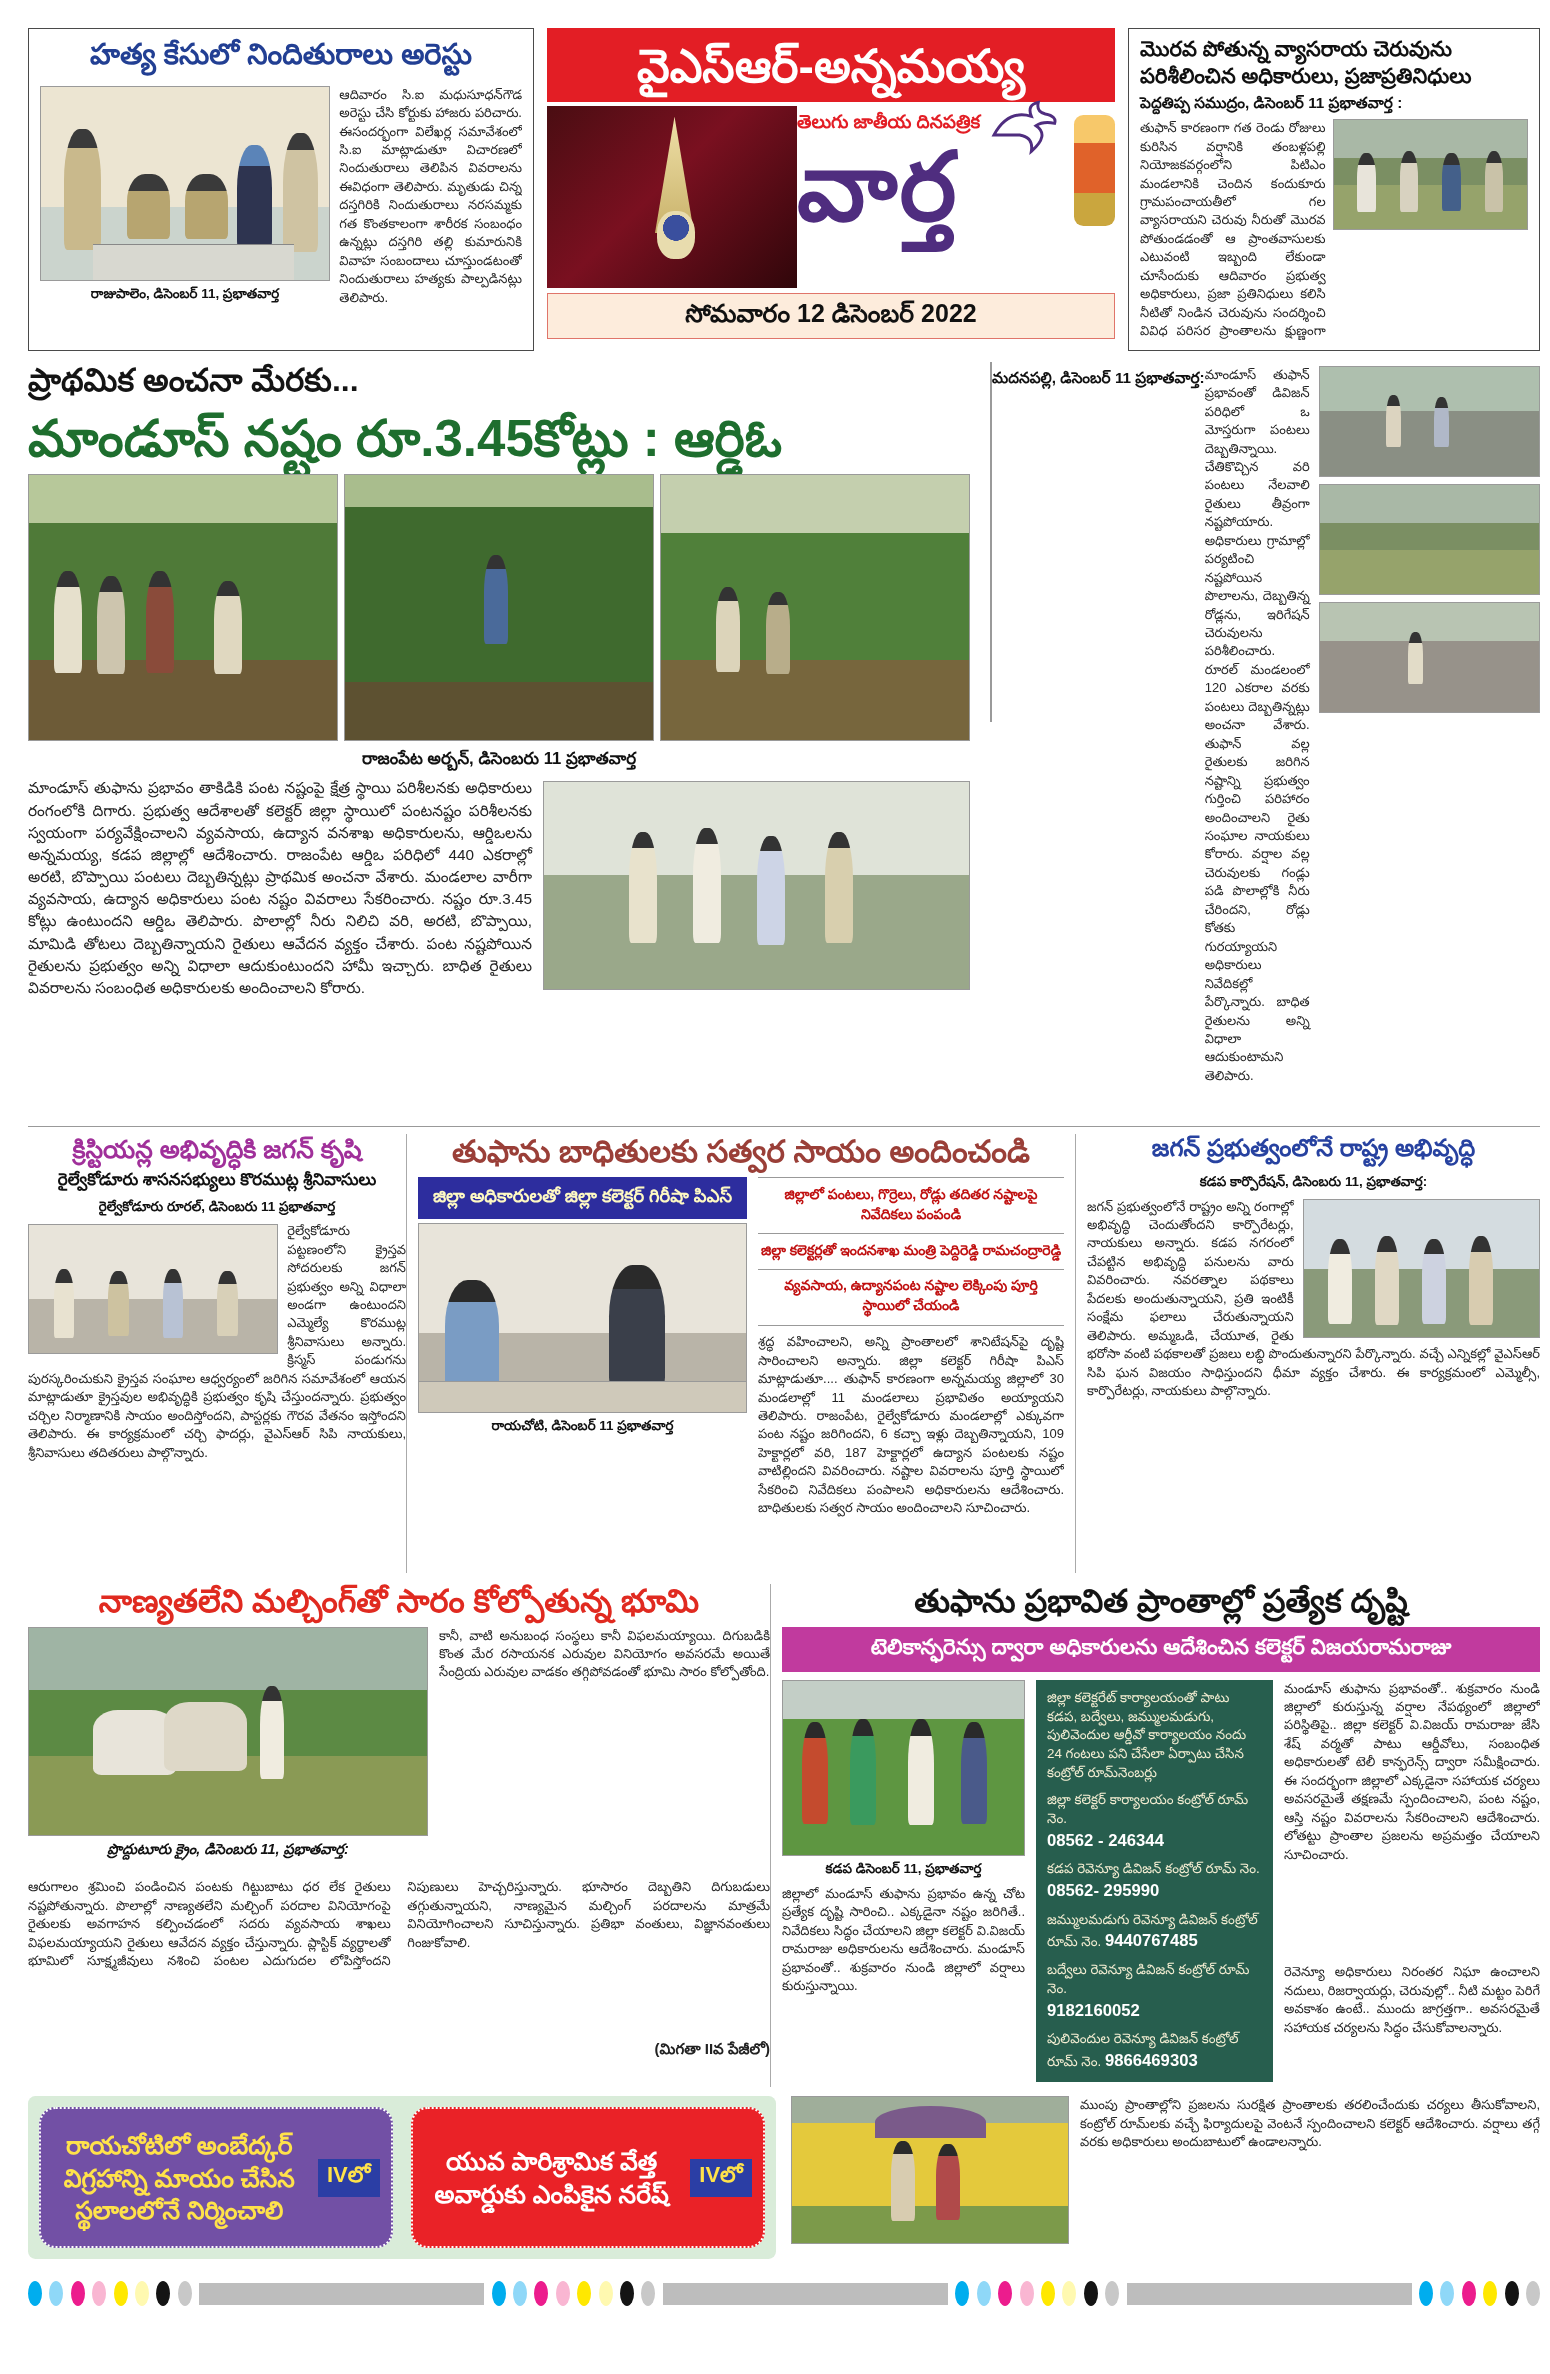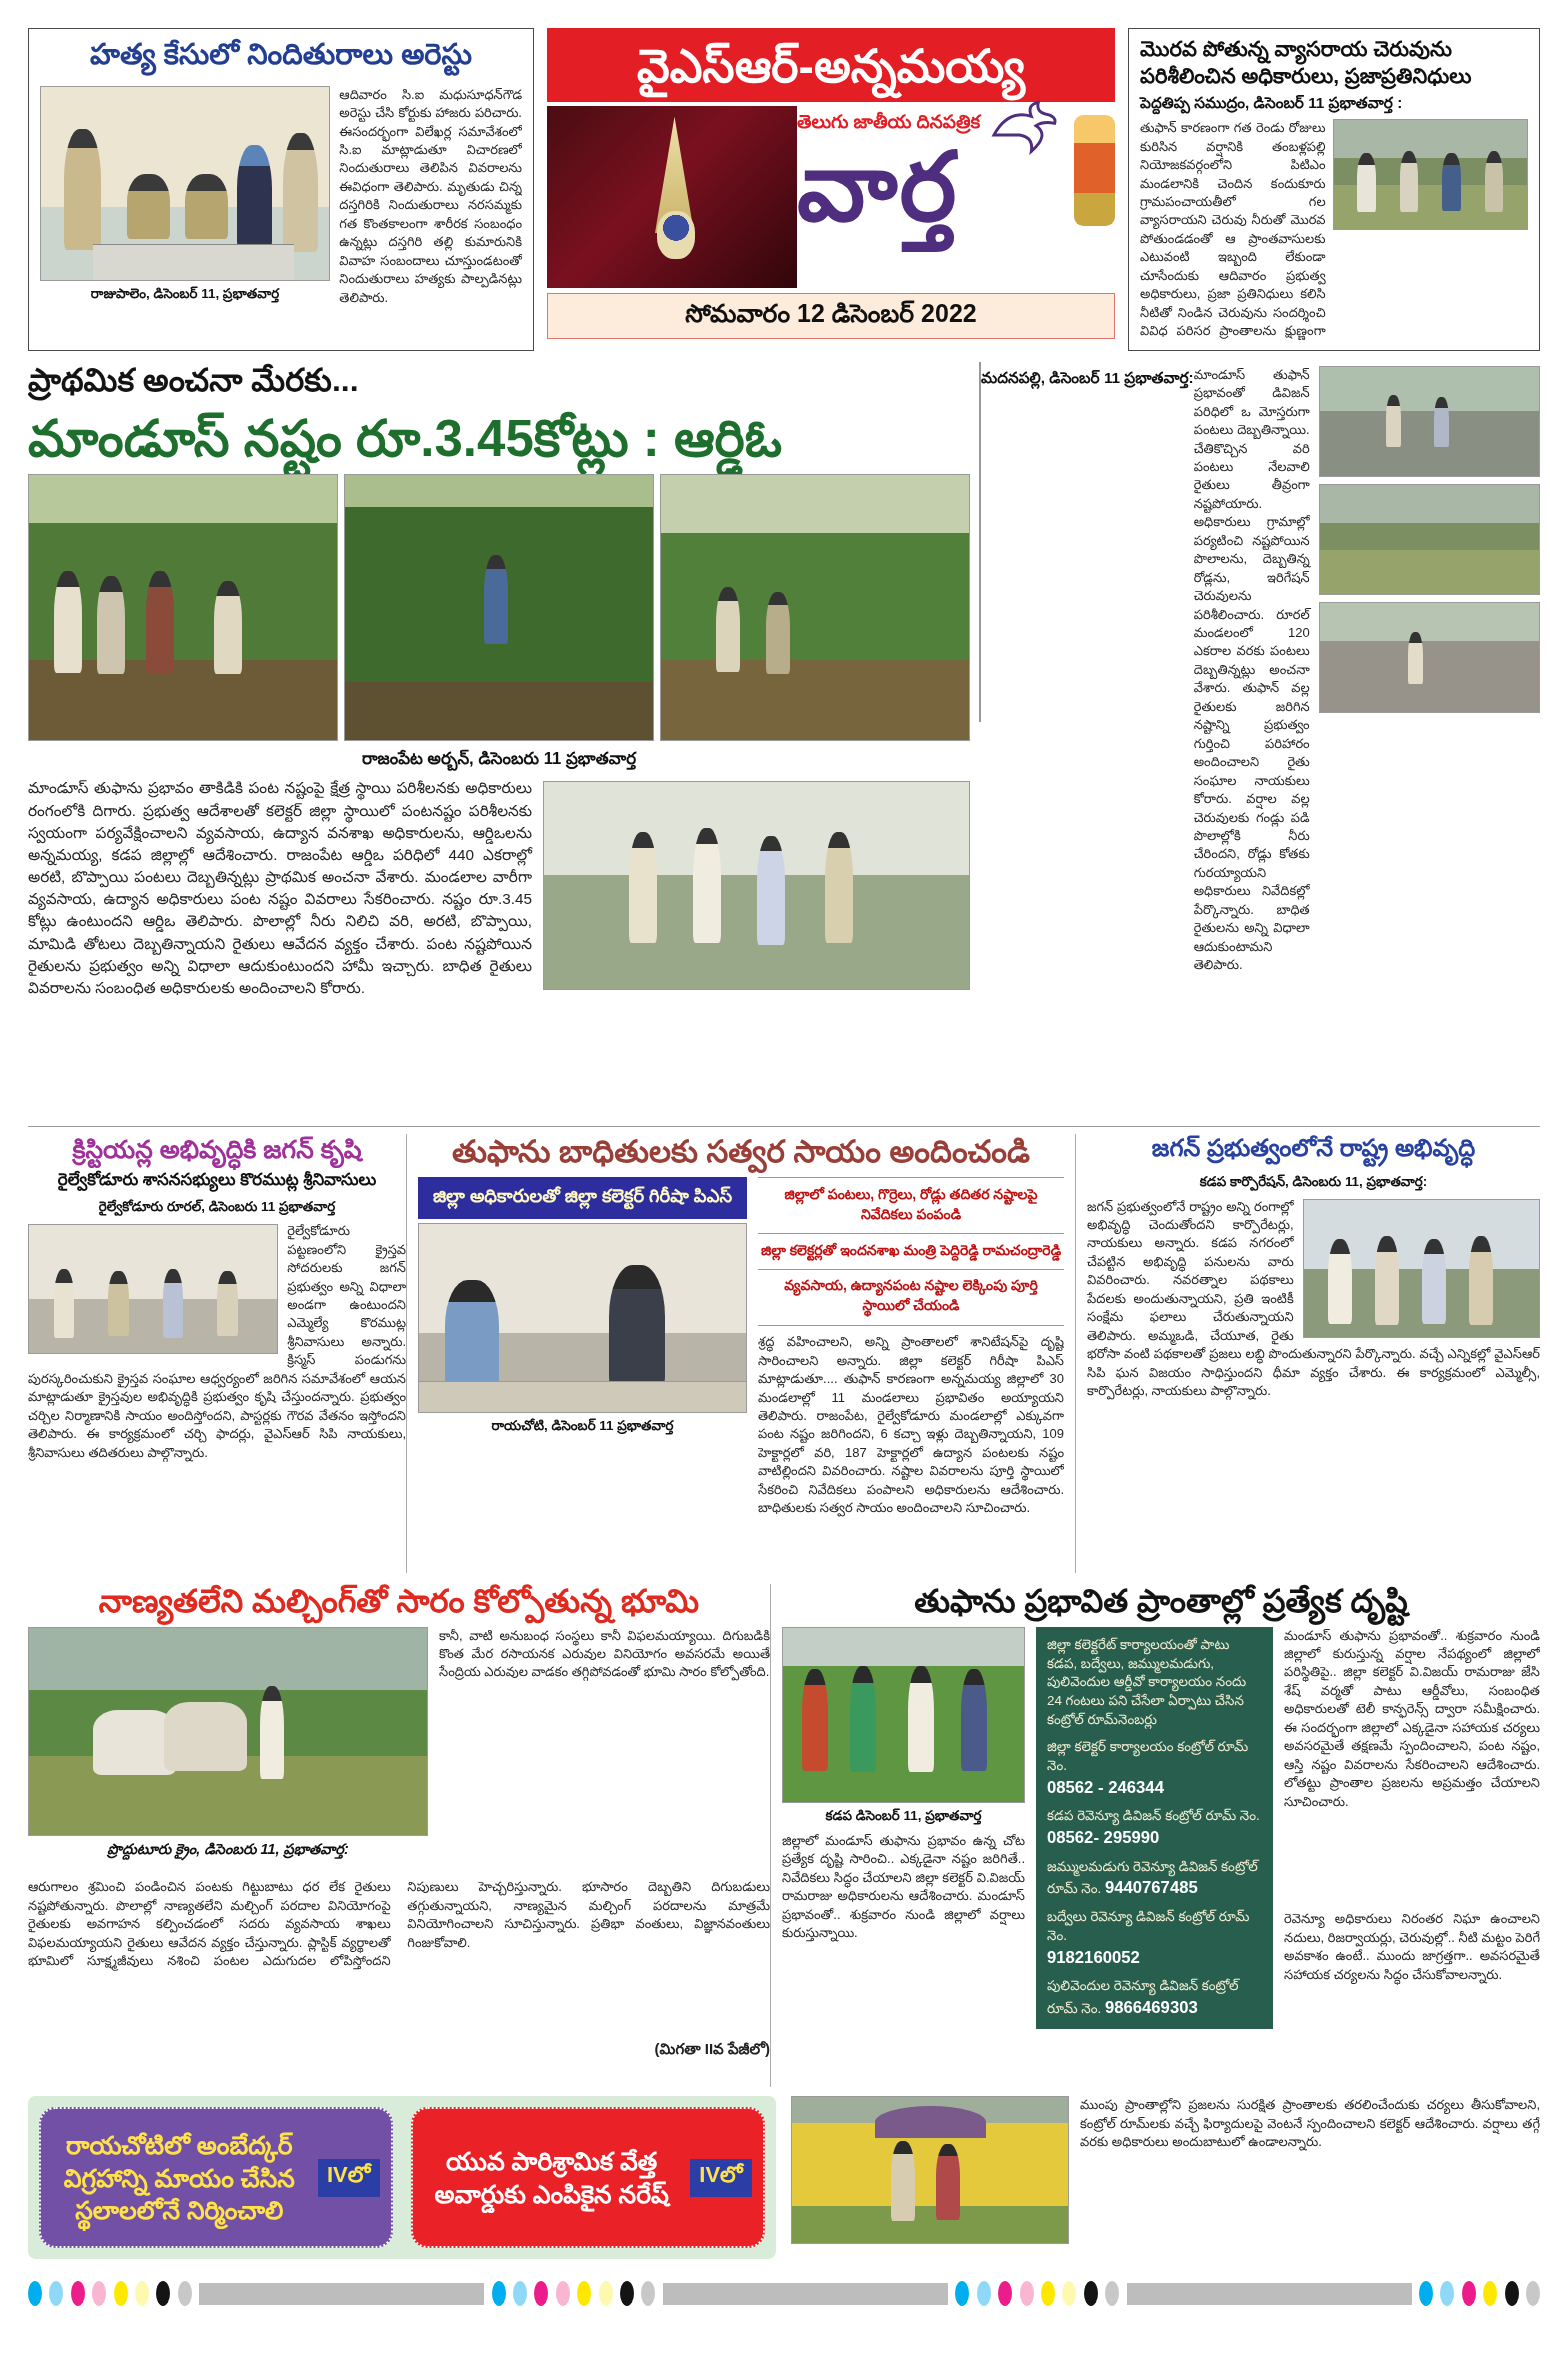--- a/index.html
+++ b/index.html
@@ -159,21 +159,21 @@
       <div class="photo ph-pond" style="float:right;width:195px;height:111px;margin:0 0 5.6px 7.4px;">
         <div class="per" style="left:12%;top:30%;width:18.6px;height:59px;background:linear-gradient(#333 0 20%,#e8e4da 20% 100%);"></div>
         <div class="per" style="left:34%;top:28%;width:18.6px;height:61px;background:linear-gradient(#333 0 20%,#d8d2c0 20% 100%);"></div>
         <div class="per" style="left:56%;top:30%;width:18.6px;height:58px;background:linear-gradient(#333 0 20%,#44608a 20% 100%);"></div>
         <div class="per" style="left:78%;top:28%;width:18.6px;height:61px;background:linear-gradient(#333 0 20%,#c9c2a8 20% 100%);"></div>
       </div>
       <div class="body-sm" style="height:224px;overflow:hidden;">తుఫాన్ కారణంగా గత రెండు రోజులు కురిసిన వర్షానికి తంబళ్లపల్లి నియోజకవర్గంలోని పిటిఎం మండలానికి చెందిన కందుకూరు గ్రామపంచాయతీలో గల వ్యాసరాయని చెరువు నీరుతో మొరవ పోతుండడంతో ఆ ప్రాంతవాసులకు ఎటువంటి ఇబ్బంది లేకుండా చూసేందుకు ఆదివారం ప్రభుత్వ అధికారులు, ప్రజా ప్రతినిధులు కలిసి నీటితో నిండిన చెరువును సందర్శించి వివిధ పరిసర ప్రాంతాలను క్షుణ్ణంగా పరిశీలించారు. గ్రామ ప్రజలతో వారు మాట్లాడుతూ చెరువు తోపాటు పలు వాగులు వంకలు నీటితో ఉధృతంగా ప్రవహిస్తున్నాయని ప్రజలు అప్రమత్తంగా ఉండాలని కోరారు. తమ పిల్లలు అలాంటి ప్రదేశాలకు వెళ్లకుండా తల్లితండ్రులు జాగ్రత్తలు వహించాలని సూచించారు. కార్యక్రమంలో ఎంపీపీ మహమ్మద్, జడ్పిటిసి ఉంగరాల శివన్న, ఎంపీడీవో గిరిధర్ రెడ్డి, ఎంపీటీసీ కేశవ వెలుగు, ఎపిఎం సాంబశివలు పాల్గొన్నారు.</div>
     </div>
   </div>
 
-  <div class="row main-band" style="gap:9px;">
+  <div class="row main-band" style="gap:20px;">
 
     <div class="main-left">
       <div class="kicker">ప్రాథమిక అంచనా మేరకు...</div>
       <div class="main-head">మాండూస్ నష్టం రూ.3.45కోట్లు : ఆర్డిఓ</div>
       <div class="trio">
         <div class="photo ph-banana">
           <div class="per" style="left:8%;top:36%;width:28px;height:102px;background:linear-gradient(#333 0 16%,#e6e0cc 16% 100%);"></div>
           <div class="per" style="left:22%;top:38%;width:28px;height:98px;background:linear-gradient(#333 0 16%,#cdc5ae 16% 100%);"></div>
           <div class="per" style="left:38%;top:36%;width:28px;height:102px;background:linear-gradient(#333 0 16%,#8a4b3a 16% 100%);"></div>
           <div class="per" style="left:60%;top:40%;width:28px;height:93px;background:linear-gradient(#333 0 16%,#e0d8c0 16% 100%);"></div>
@@ -294,20 +294,21 @@
           <div class="dateline" style="font-size:14.4px;">ప్రొద్దుటూరు క్రైం, డిసెంబరు 11, ప్రభాతవార్త:</div>
         </div>
         <div class="body-sm" style="flex:1;height:246px;overflow:hidden;">కానీ, వాటి అనుబంధ సంస్థలు కానీ విఫలమయ్యాయి. దిగుబడికి కొంత మేర రసాయనక ఎరువుల వినియోగం అవసరమే అయితే సేంద్రియ ఎరువుల వాడకం తగ్గిపోవడంతో భూమి సారం కోల్పోతోంది.</div>
       </div>
       <div class="body-sm" style="margin-top:5.6px;height:158px;overflow:hidden;column-count:2;column-gap:16.7px;">ఆరుగాలం శ్రమించి పండించిన పంటకు గిట్టుబాటు ధర లేక రైతులు నష్టపోతున్నారు. పొలాల్లో నాణ్యతలేని మల్చింగ్ పరదాల వినియోగంపై రైతులకు అవగాహన కల్పించడంలో సదరు వ్యవసాయ శాఖలు విఫలమయ్యాయని రైతులు ఆవేదన వ్యక్తం చేస్తున్నారు. ప్లాస్టిక్ వ్యర్థాలతో భూమిలో సూక్ష్మజీవులు నశించి పంటల ఎదుగుదల లోపిస్తోందని నిపుణులు హెచ్చరిస్తున్నారు. భూసారం దెబ్బతిని దిగుబడులు తగ్గుతున్నాయని, నాణ్యమైన మల్చింగ్ పరదాలను మాత్రమే వినియోగించాలని సూచిస్తున్నారు. ప్రతిభా వంతులు, విజ్ఞానవంతులు గింజుకోవాలి.</div>
       <div class="more-tag">(మిగతా IIవ పేజీలో)</div>
     </div>
 
     <div class="low-right">
       <h2>తుఫాను ప్రభావిత ప్రాంతాల్లో ప్రత్యేక దృష్టి</h2>
+      <div class="mag-banner">టెలికాన్ఫరెన్సు ద్వారా అధికారులను ఆదేశించిన కలెక్టర్ విజయరామరాజు</div>
       <div class="row" style="gap:11px;">
         <div style="width:243px;">
           <div class="photo ph-turmeric" style="height:176px;">
             <div class="per" style="left:8%;top:24%;width:26px;height:102px;background:linear-gradient(#2a2a2a 0 16%,#c44b2e 16% 100%);"></div>
             <div class="per" style="left:28%;top:22%;width:26px;height:106px;background:linear-gradient(#2a2a2a 0 16%,#3a9a5e 16% 100%);"></div>
             <div class="per" style="left:52%;top:22%;width:26px;height:106px;background:linear-gradient(#2a2a2a 0 16%,#f0ece0 16% 100%);"></div>
             <div class="per" style="left:74%;top:24%;width:26px;height:102px;background:linear-gradient(#2a2a2a 0 16%,#4a5a8a 16% 100%);"></div>
           </div>
           <div class="dateline" style="font-size:13.4px;">కడప డిసెంబర్ 11, ప్రభాతవార్త</div>
           <div class="body-sm" style="height:186px;overflow:hidden;">జిల్లాలో మండూస్ తుఫాను ప్రభావం ఉన్న చోట ప్రత్యేక దృష్టి సారించి.. ఎక్కడైనా నష్టం జరిగితే.. నివేదికలు సిద్ధం చేయాలని జిల్లా కలెక్టర్ వి.విజయ్ రామరాజు అధికారులను ఆదేశించారు. మండూస్ ప్రభావంతో.. శుక్రవారం నుండి జిల్లాలో వర్షాలు కురుస్తున్నాయి.</div>

